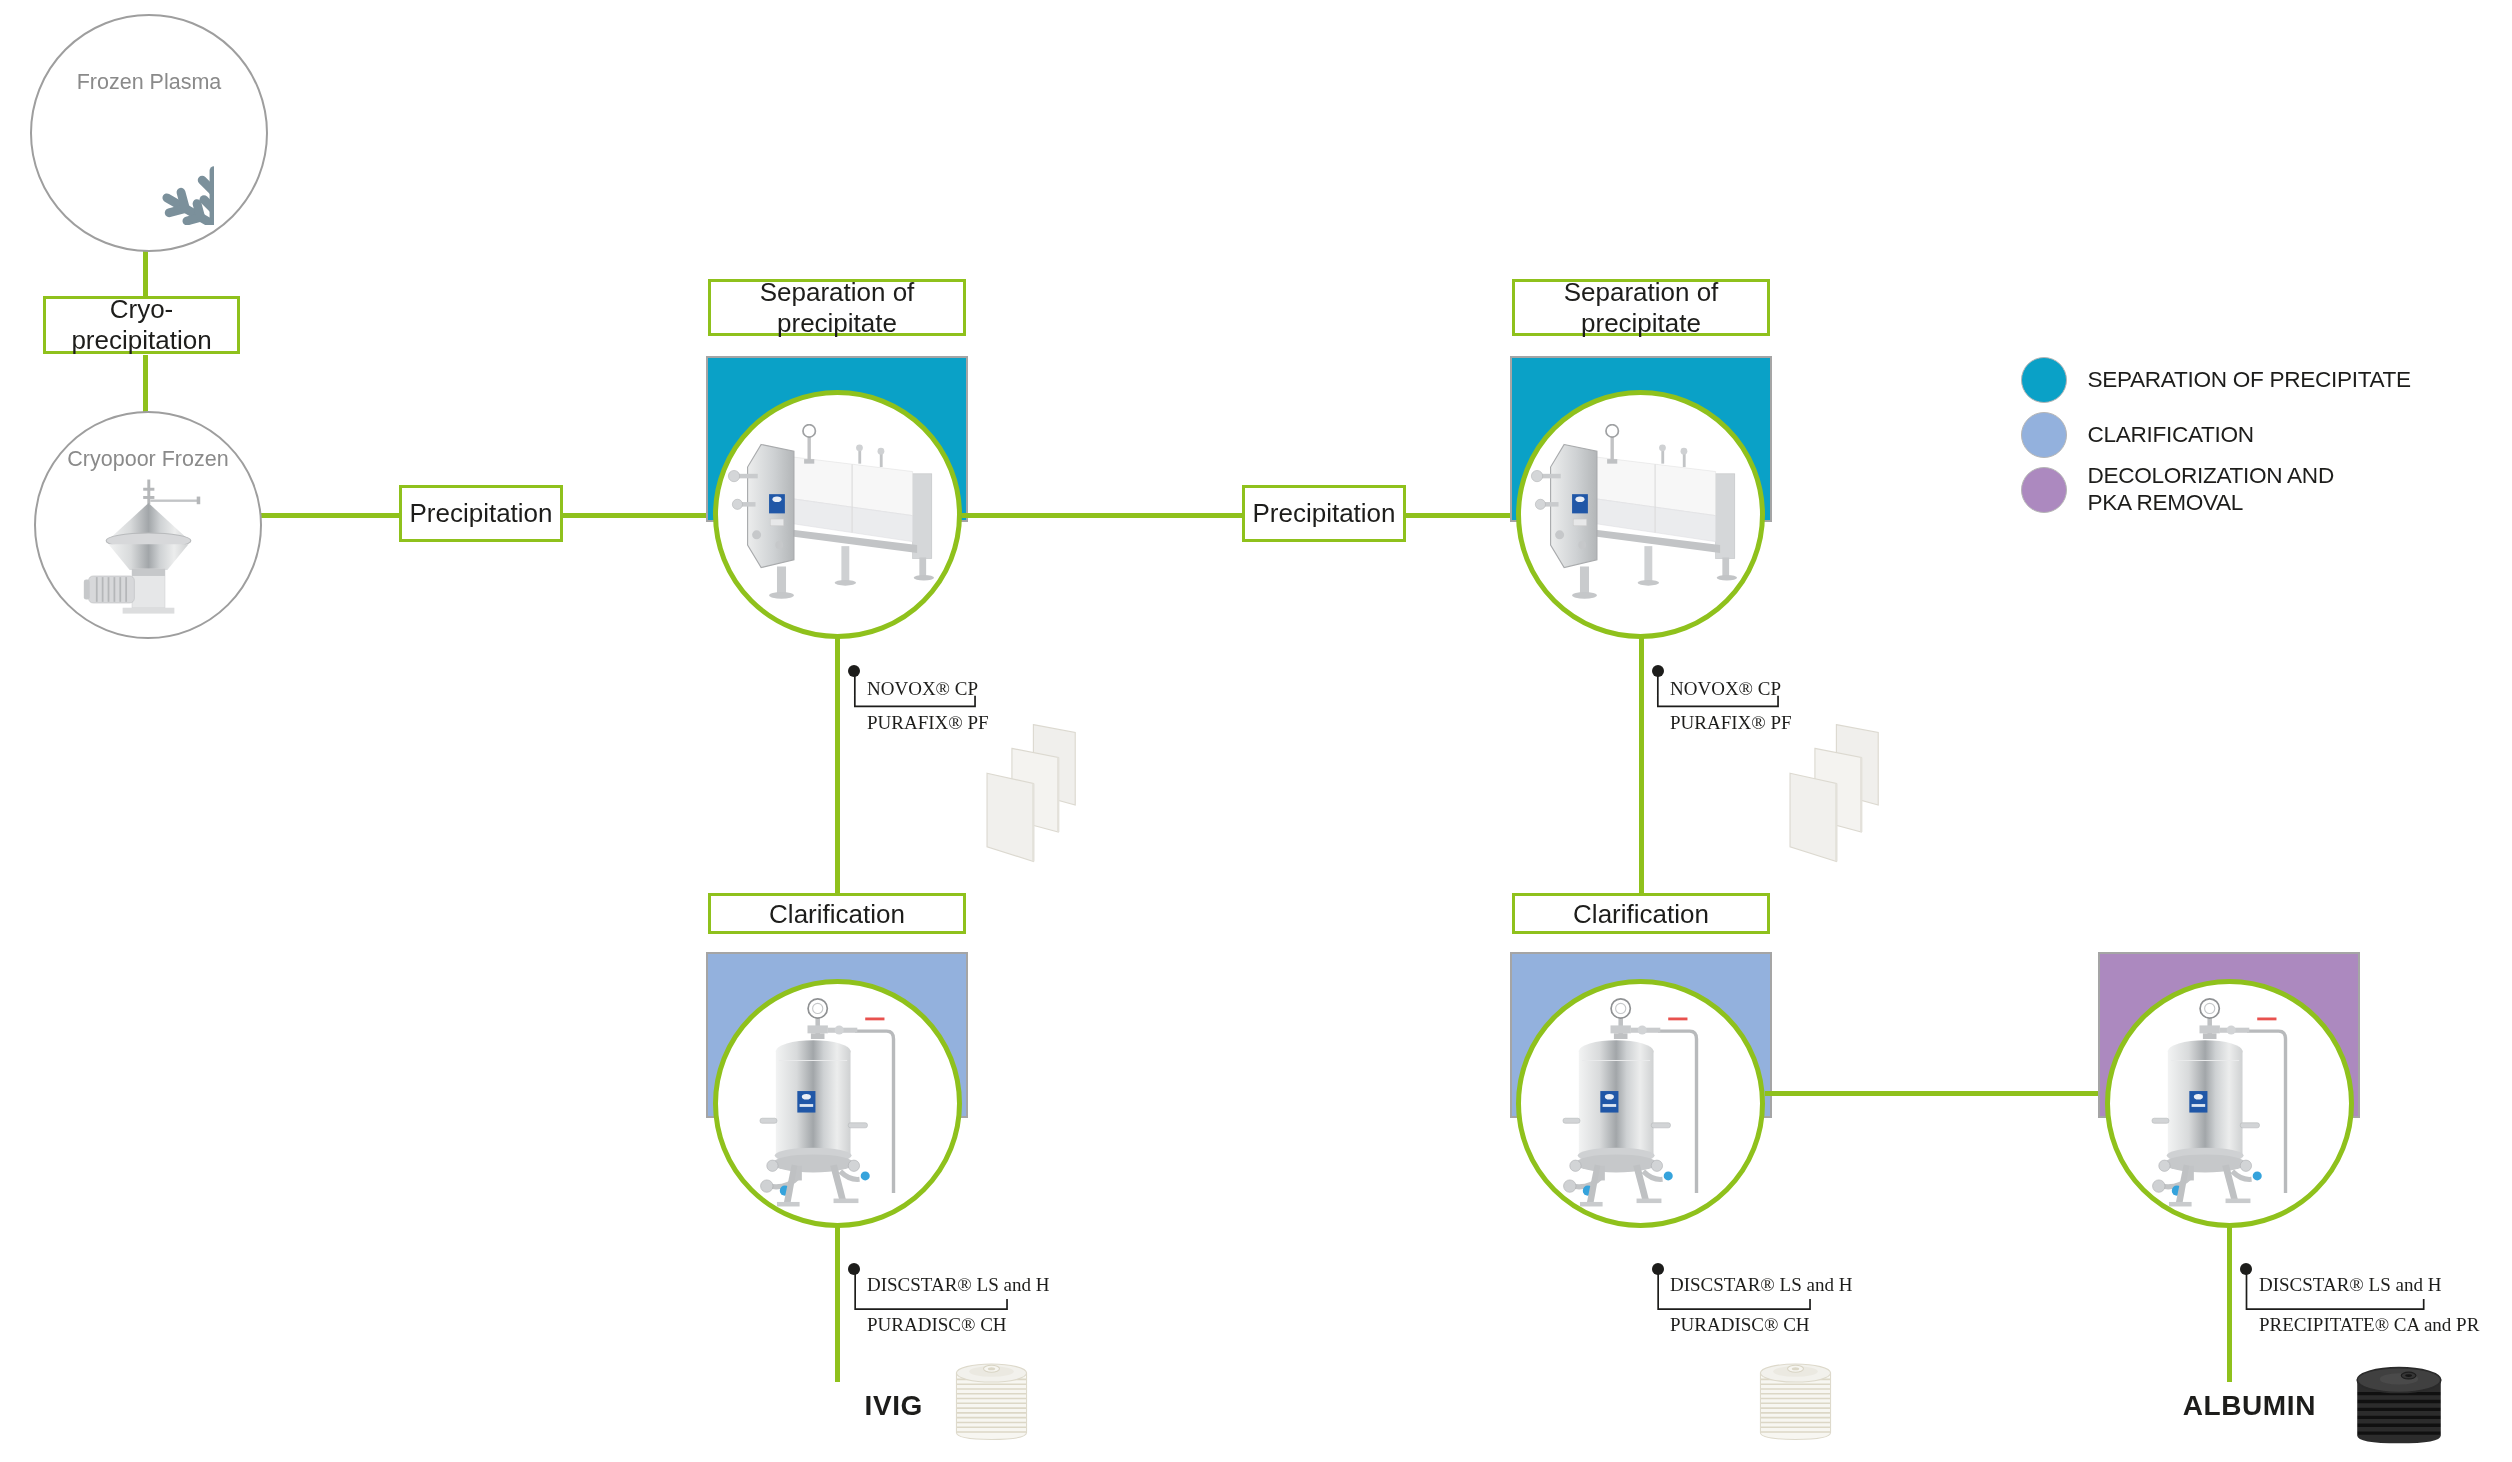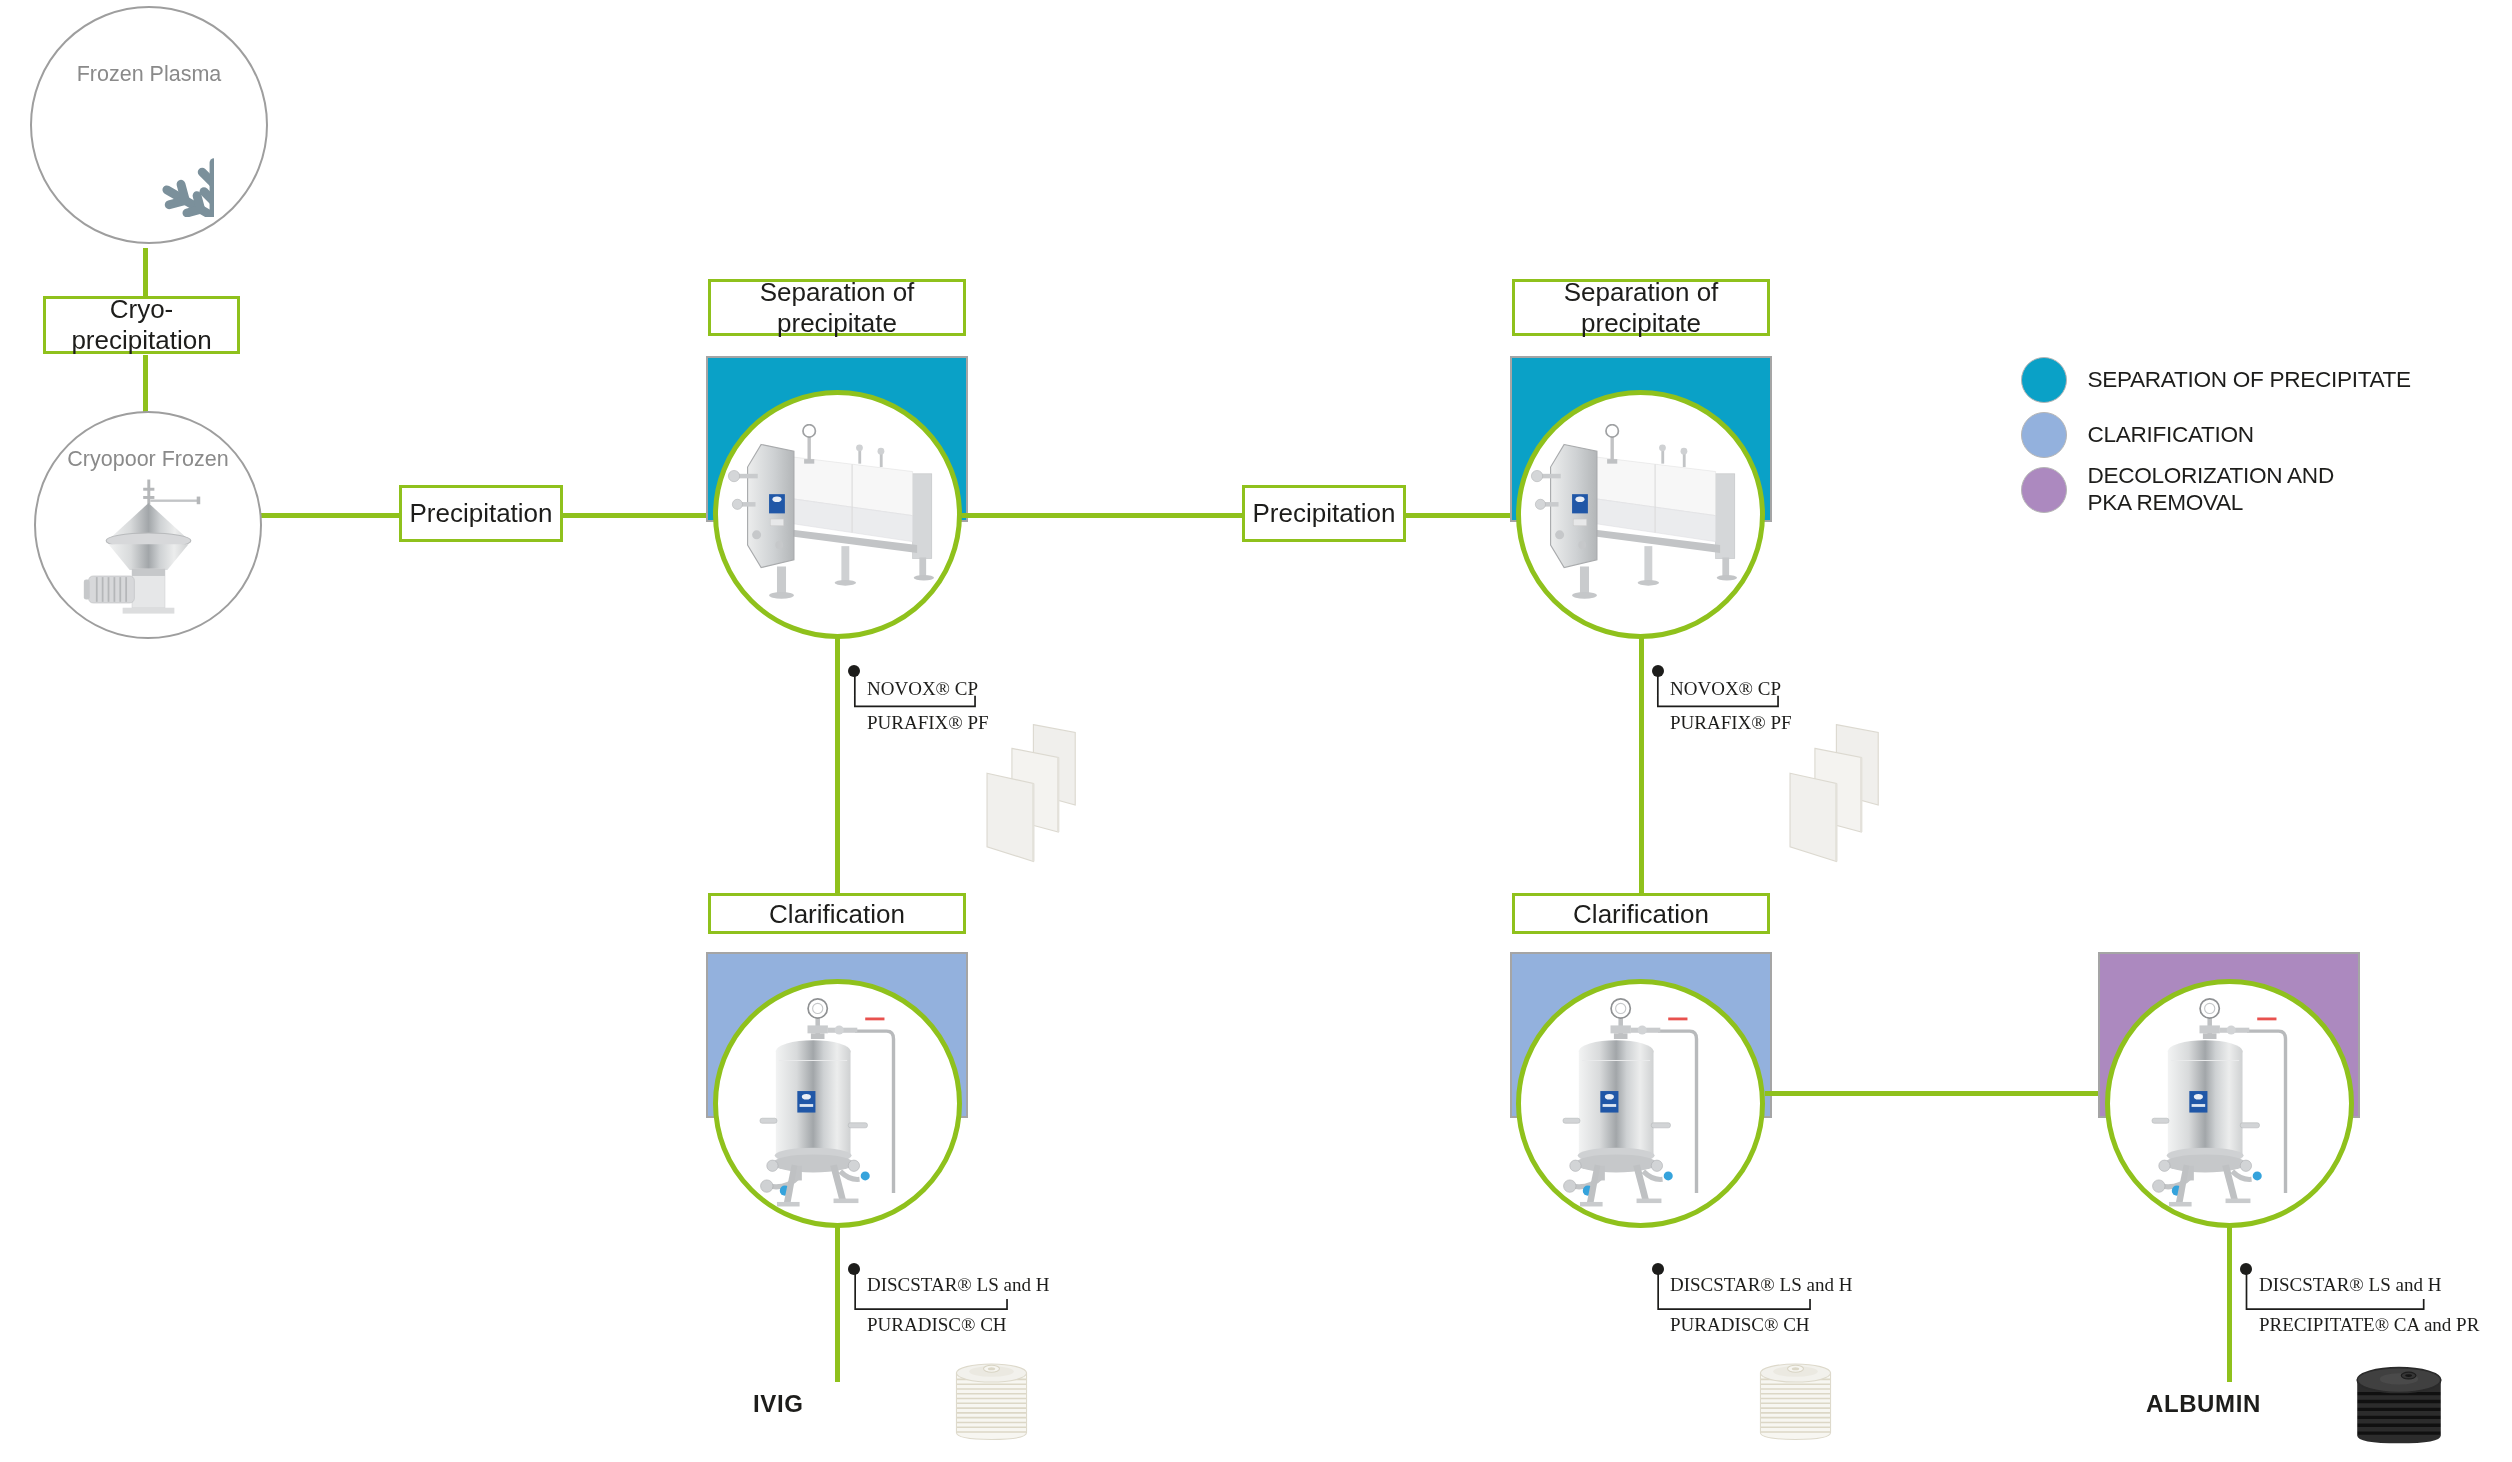--- a/index.html
+++ b/index.html
@@ -33,21 +33,21 @@
                   z-index:2;display:flex;align-items:center;justify-content:center;}
 
   
   .product-label{position:absolute;font-size:19px;color:var(--text_dark);
                  white-space:nowrap;z-index:4;font-family:Liberation Serif, serif;}
   .leader-dot{position:absolute;width:12.4px;height:12.4px;border-radius:50%;
               background:var(--text_dark);z-index:4;}
   .bracket{position:absolute;z-index:3;}
 
   
-  .output-label{position:absolute;width:170px;text-align:left;font-size:24px;
+  .output-label{position:absolute;width:170px;text-align:right;font-size:28px;
                 font-weight:bold;color:var(--text_dark);z-index:4;letter-spacing:0.6px;}
 
   
   .legend-row{position:absolute;left:2021px;display:flex;align-items:center;
               gap:20.4px;min-height:46px;z-index:3;}
   .legend-dot{width:46px;height:46px;flex:0 0 46px;border-radius:50%;
               border:1.7px solid #b5b5b5;box-sizing:border-box;}
   .legend-label{font-size:22.6px;line-height:26.6px;color:var(--text_dark);
                 letter-spacing:-0.3px;white-space:nowrap;}
   .legend-label.wrap{white-space:normal;width:266px;}
@@ -253,21 +253,21 @@
     <ellipse cx="85" cy="60" rx="74" ry="22" fill="#404040"></ellipse>
     <ellipse cx="85" cy="60" rx="74" ry="22" fill="none" stroke="#2a2a2a" stroke-width="3"></ellipse>
     <ellipse cx="85" cy="58" rx="34" ry="10" fill="#4a4a4a"></ellipse>
     <ellipse cx="102" cy="52" rx="13" ry="6" fill="#353535" stroke="#1d1d1d" stroke-width="2"></ellipse>
     <ellipse cx="102" cy="52" rx="6" ry="2.5" fill="#161616"></ellipse>
   </symbol>
 </svg>
 
 <div class="canvas">
 
-  <div class="node-circle" style="left:30px;top:6px;width:234px;height:234px;">
+  <div class="node-circle" style="left:30px;top:14px;width:234px;height:234px;">
     <div class="node-title" style="top:54px;">Frozen Plasma</div>
     <svg class="media" style="left:52px;top:79px;" width="130" height="130" viewBox="-110 -110 220 220">
         <use href="#sym-snowflake"></use>
       </svg>
   </div>
 
   <div class="vline" style="left:143px;top:248px;height:48px;"></div>
 
   <div class="stage-box" style="left:43px;top:296px;width:197px;height:58px;">
     <span>Cryo-precipitation</span>

